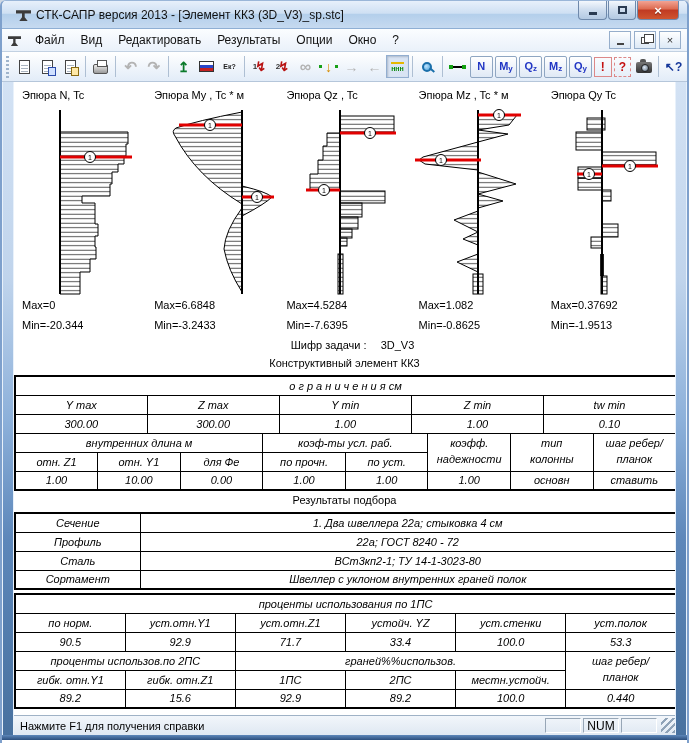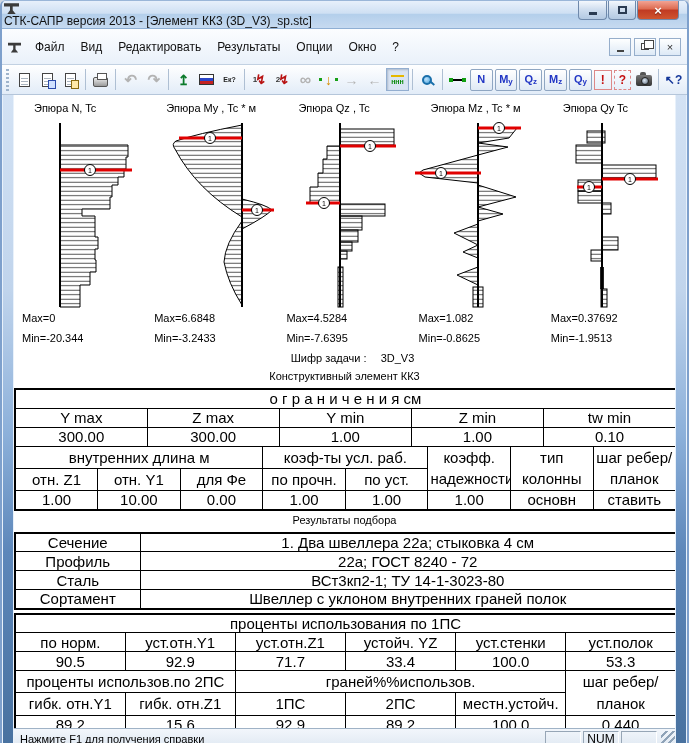--- a/index.html
+++ b/index.html
@@ -5,37 +5,37 @@
   * { box-sizing: border-box; margin:0; padding:0; }
   html,body { background:#cfd8e4; }
   body { font-family:"Liberation Sans", sans-serif; }
 
   .window { width:689px; height:743px; position:relative; background:#fff;
             border-left:2px solid #7ea0cc; border-right:2px solid #7ea0cc;
             border-top:1px solid #9ab6d8; border-radius:6px 6px 0 0; overflow:hidden; }
 
   
   .titlebar { height:28px; background:linear-gradient(180deg,#e7f0fb 0%,#cfe0f3 45%,#b4cfeb 50%,#c6daf0 100%);
-              display:flex; padding:0 2px; position:relative;
-              border-bottom:1px solid #8fafd4;flex-direction:column; }
+              display:flex; align-items:center; padding:0 14px; position:relative;
+              border-bottom:1px solid #8fafd4; }
   .app-icon { width:15px; height:13px; background:#3b3b3b; margin-right:5px; flex:0 0 auto;
               clip-path:polygon(0 18%,100% 18%,100% 42%,58% 42%,58% 72%,78% 100%,22% 100%,40% 72%,40% 42%,0 42%); }
   .title-text { font-size:12px; color:#111; white-space:nowrap; }
   .caption-buttons { position:absolute; right:8px; top:0; display:flex; }
   .cap-btn { height:19px; display:flex; align-items:center; justify-content:center;
              border:1px solid #6f89ab; border-top:none; background:linear-gradient(#f4f8fd,#cddcee 50%,#b3c9e2);
              border-radius:0 0 4px 4px; margin-left:1px; font-size:11px; color:#2a3b52; }
   .cap-btn.min { width:29px; } .cap-btn.max { width:28px; }
   .cap-btn.close { width:42px; background:linear-gradient(#f2a393,#dd6a50 45%,#c03a22 50%,#d0552f);
                    color:#fff; font-weight:bold; font-size:13px; text-shadow:0 1px 1px #7c1d0c; }
   .glyph-minline { width:8px; height:3px; background:#2a3b52; margin-top:7px; }
   .glyph-maxbox { width:9px; height:8px; border:2px solid #2a3b52; background:transparent; }
 
   
-  .menubar { height:36px; background:linear-gradient(#fbfdff,#eaf1fa); display:flex; align-items:center;
+  .menubar { height:23px; background:linear-gradient(#fbfdff,#eaf1fa); display:flex; align-items:center;
              padding:0 4px; border-bottom:1px solid #c2d1e2; }
   .menu-appicon { width:13px; height:12px; background:#3b3b3b; margin:0 6px 0 2px;
               clip-path:polygon(0 18%,100% 18%,100% 42%,58% 42%,58% 72%,78% 100%,22% 100%,40% 72%,40% 42%,0 42%); }
   .menu-item { font-size:12px; color:#111; padding:4px 8px; white-space:nowrap; }
   .mdi-btns { margin-left:auto; display:flex; gap:3px; margin-right:2px; }
   .mdi-btn { width:22px; height:18px; border:1px solid #96aecb; background:linear-gradient(#feffff,#dde9f6);
              display:flex; align-items:center; justify-content:center; font-size:11px; color:#333; }
   .mdi-minline { width:7px; height:2px; background:#444; margin-top:8px; }
   .mdi-restore { width:8px; height:7px; border:1px solid #444; background:#fff; position:relative; }
   .mdi-restore::before { content:""; position:absolute; left:2px; top:-4px; width:8px; height:7px; border:1px solid #444; background:#fff; }
@@ -94,32 +94,32 @@
   .client { display:flex; height:653px; }
   .frame-strip { width:12px; flex:0 0 auto;
                  background:linear-gradient(180deg,#d3e2f4 0%,#c0d4ec 30%,#8cb0da 52%,#5d87ba 70%,#48719f 100%);
                  border-left:1px solid #e8f1fb; border-right:1px solid #e8f1fb; }
   .mid-col { flex:1; display:flex; flex-direction:column; min-width:0; }
   .content { height:633px; background:#fff; overflow:hidden; font-size:11px; color:#000; }
 
   
   .diagram-row { display:flex; margin-top:7px; }
   .diag { width:20%; flex:0 0 auto; }
-  .diag-title { font-size:11px; padding-left:20px; height:15px; white-space:nowrap; }
+  .diag-title { font-size:11px; padding-left:8px; height:15px; white-space:nowrap; }
   .diag svg { display:block; margin:0 auto; }
   .mm-label { font-size:11px; padding-left:8px; height:15px; }
   .mm-label.max { margin-top:3px; } .mm-label.min { margin-top:5px; }
 
   .task-line { text-align:center; margin-top:5px; height:15px; font-size:11px;margin-left:16px; }
   .task-line .lbl { margin-right:14px; }
   .element-line { text-align:center; margin-top:3px; height:15px; font-size:11px; }
 
   
   table.tbl { border-collapse:collapse; width:663px; margin:3px auto 0; table-layout:fixed;
-              font-size:15px; color:#000; border:2px solid #000; }
+              font-size:11px; color:#000; border:2px solid #000;font-style:italic; }
   table.tbl td { border:1px solid #000; height:19px; text-align:center; padding:0 2px; overflow:hidden; white-space:nowrap; }
   td.two-line { line-height:1.45; }
   td.left { text-align:left; padding-left:8px; }
   .section-title { text-align:center; margin-top:3px; height:15px; font-size:11px; }
 
   
   .statusbar { height:20px; background:linear-gradient(#f2f6fb,#dfe8f2); border-top:1px solid #9fb2c6;
                display:flex; align-items:center; font-size:11px; padding-left:6px; }
   .status-text { flex:1; }
   .status-panel { width:36px; height:15px; border:1px solid; border-color:#97a6b6 #fff #fff #97a6b6;

